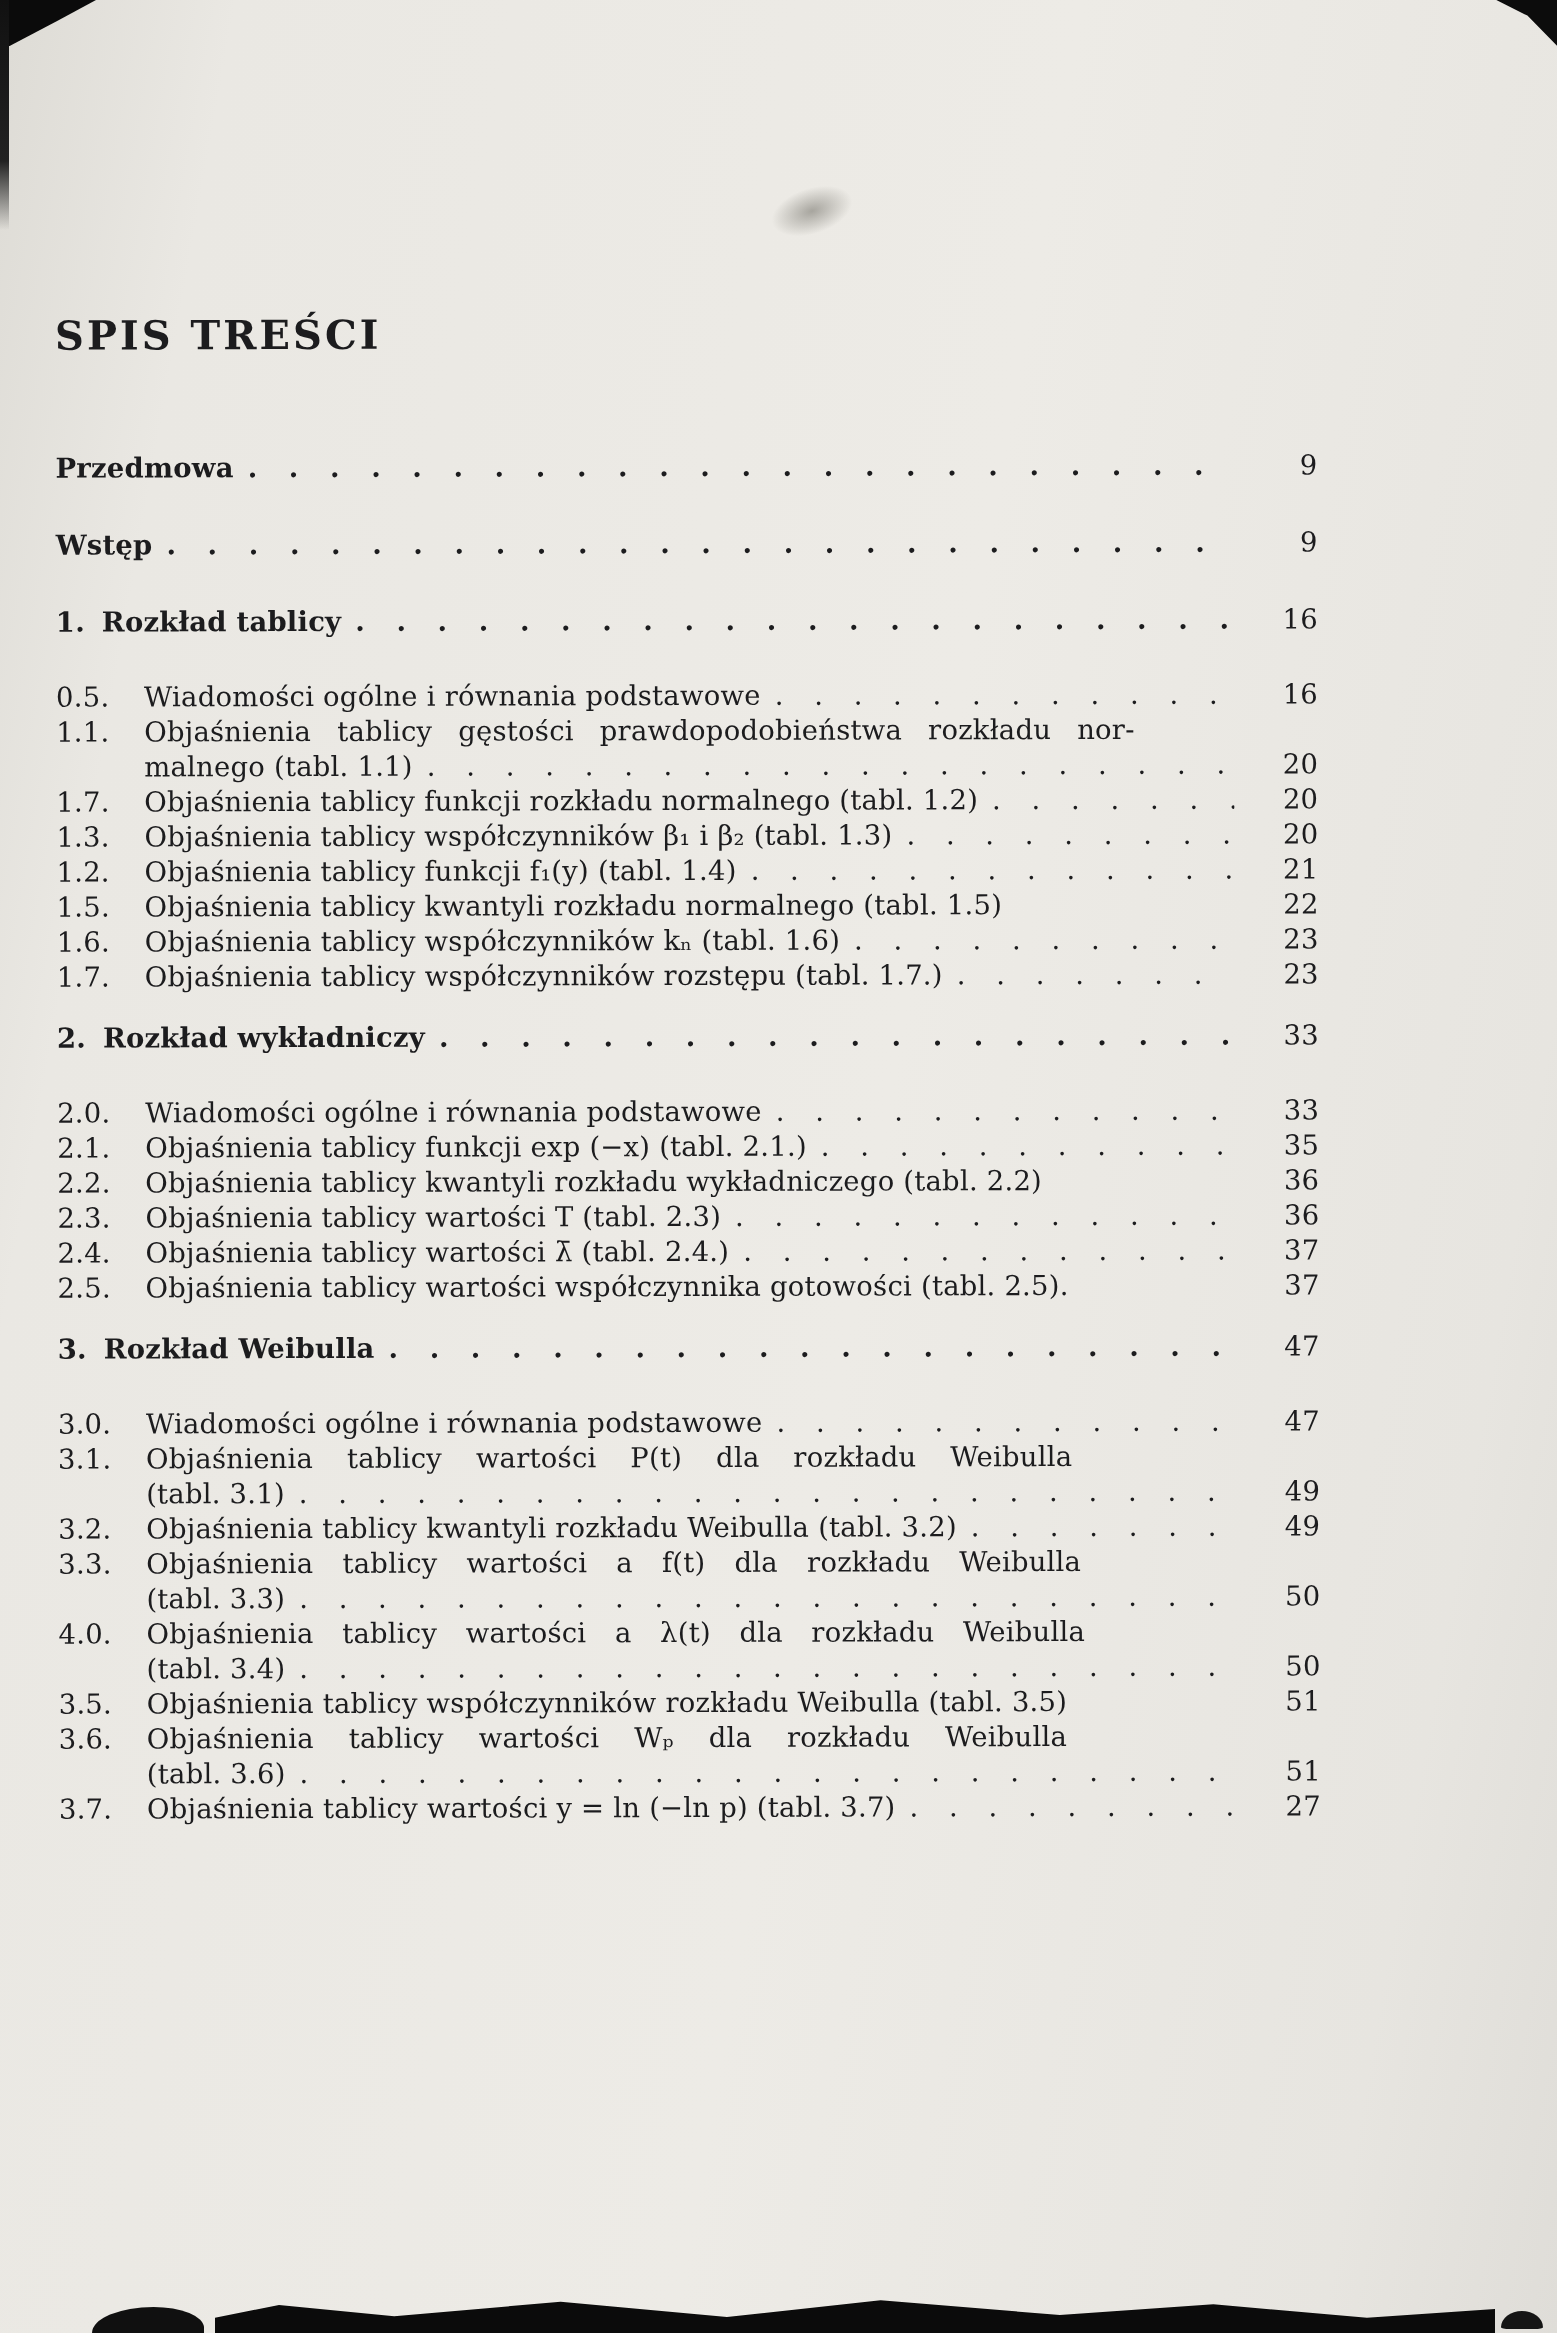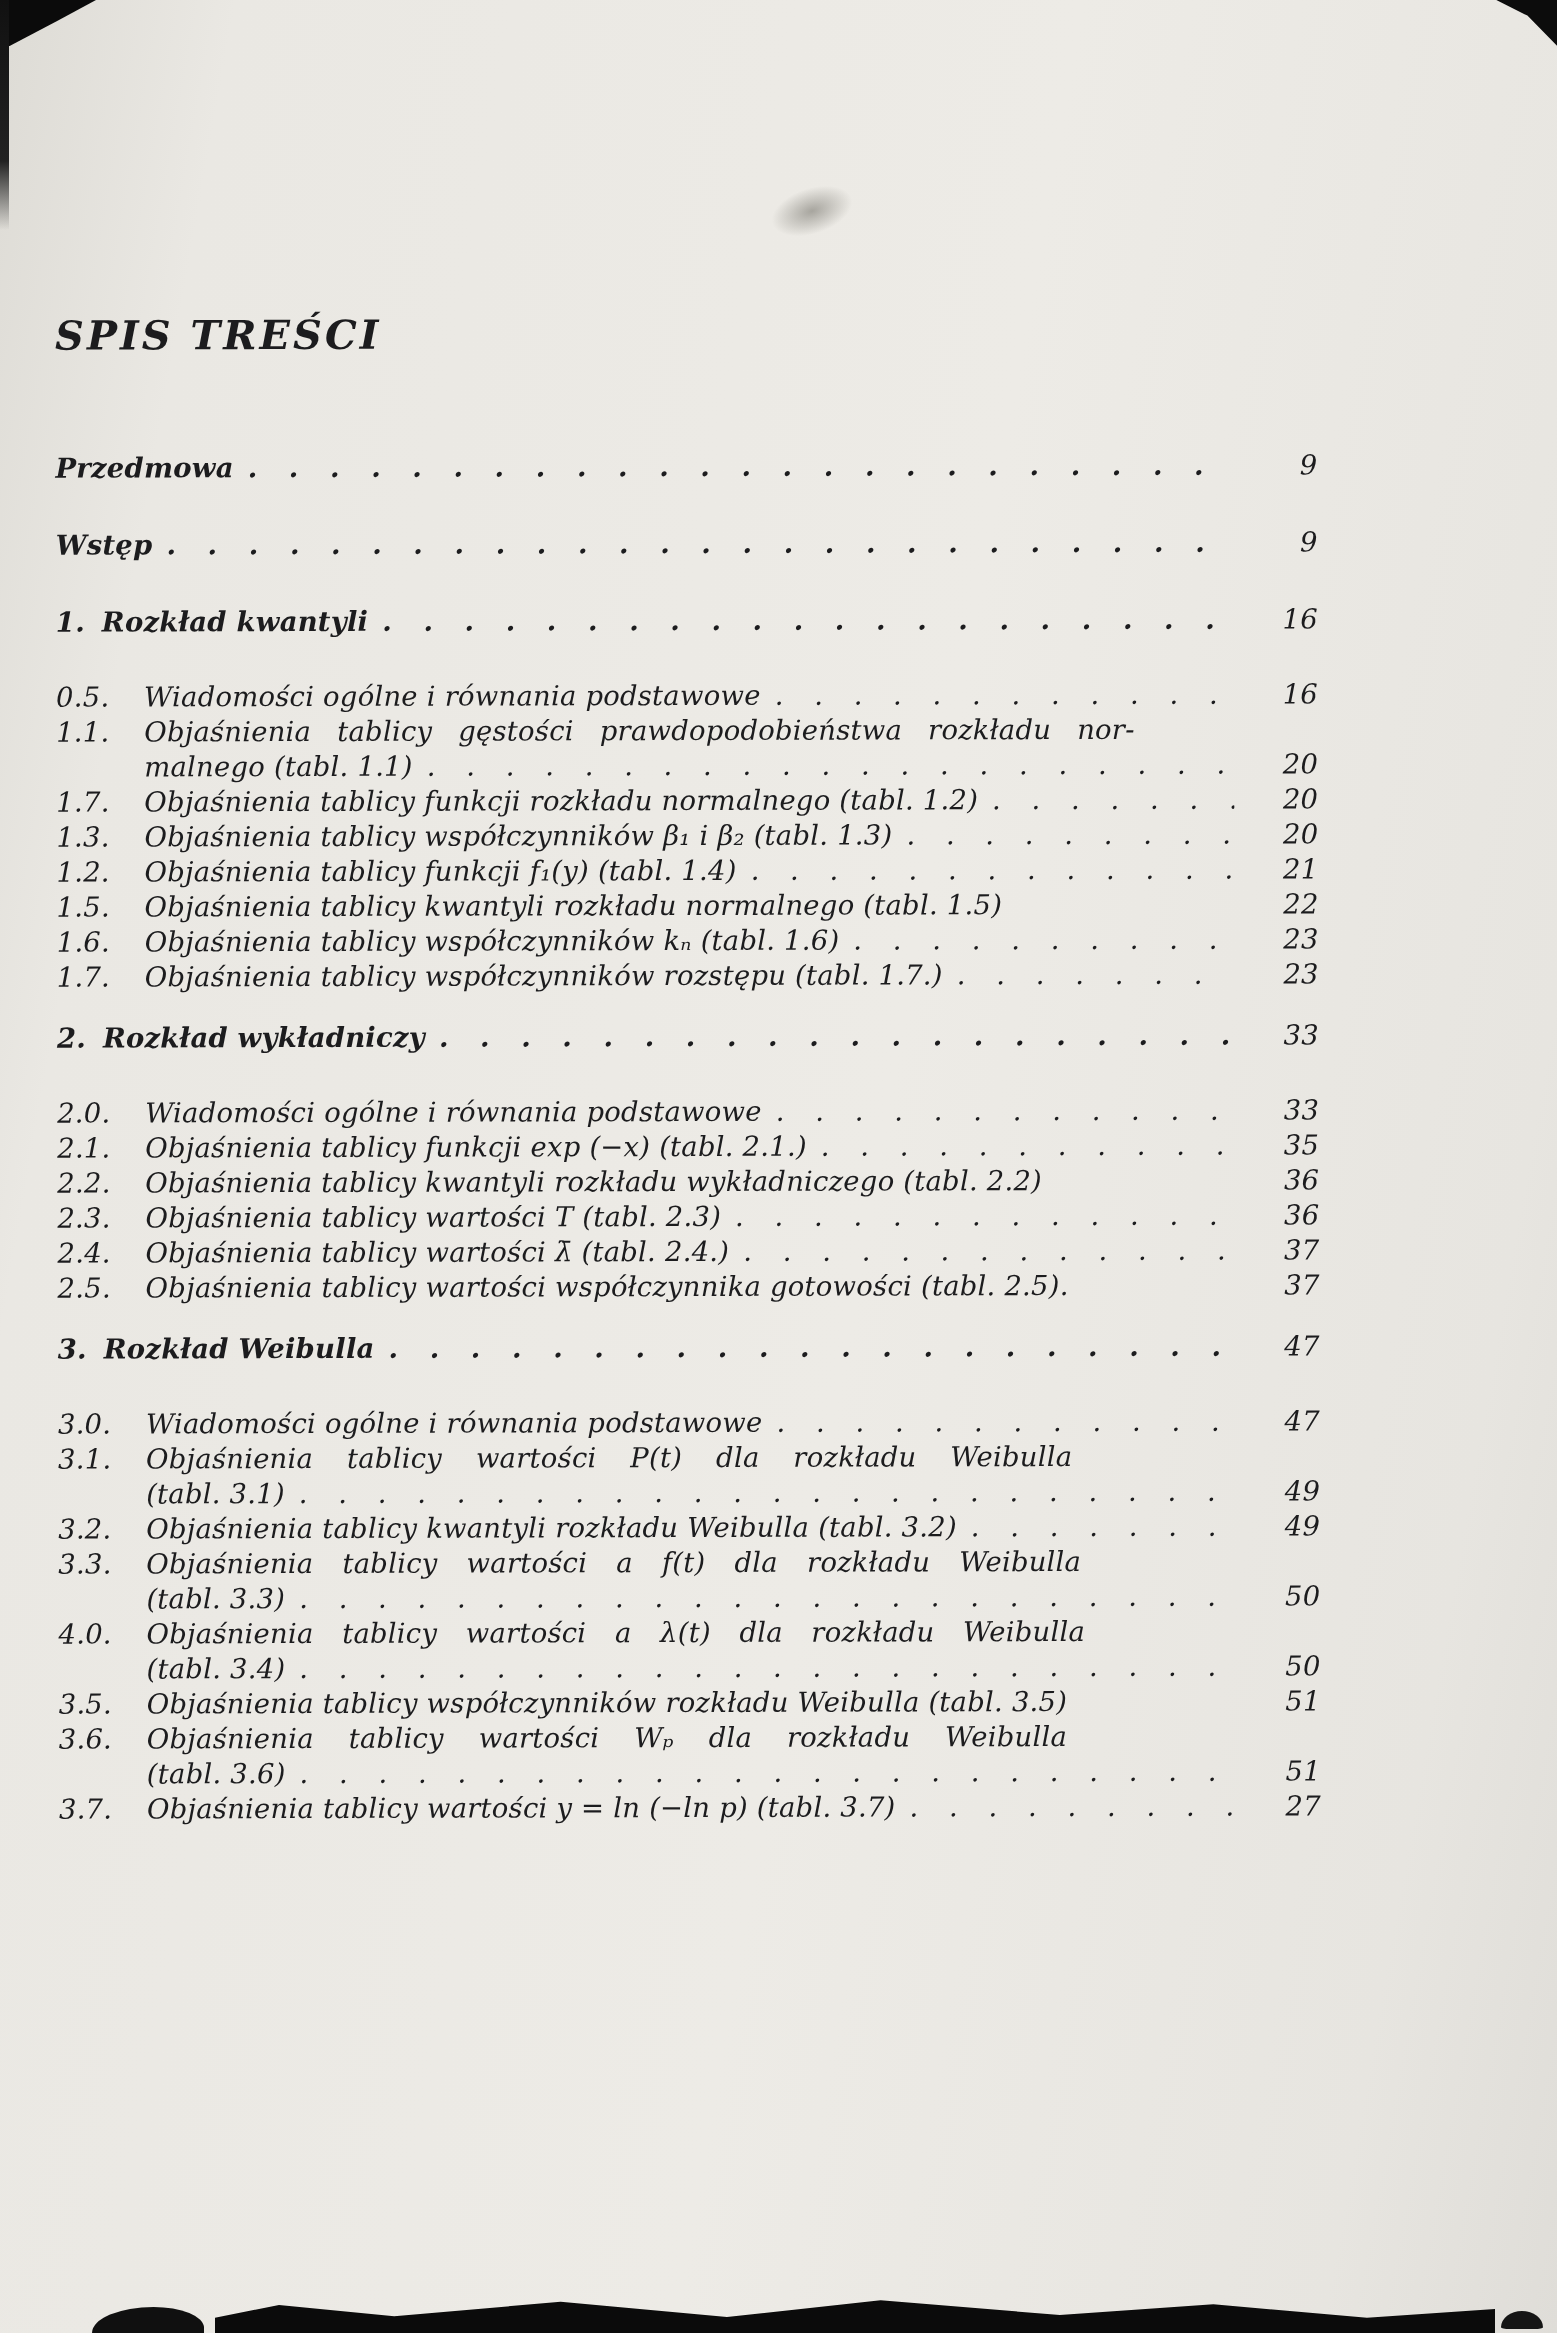--- a/index.html
+++ b/index.html
@@ -9,21 +9,20 @@
   }
   .page {
     position: relative;
     width: 1557px;
     height: 2333px;
     margin: 0 auto;
     background: linear-gradient(100deg, #dddbd5 0%, #eae8e3 12%, #edebe6 55%, #e7e5e0 88%, #dfddd8 100%);
     font-family: "DejaVu Serif", "Liberation Serif", serif;
     color: #1c1c1e;
     overflow: hidden;
-    font-style: italic;
   }
   .content {
     position: absolute;
     left: 57px;
     top: 310px;
     width: 1262px;
     transform: rotate(-0.15deg);
   }
   .title {
     margin: 0 0 92px 0;
@@ -132,21 +131,21 @@
           <span class="dots">. . . . . . . . . . . . . . . . . . . . . . . . . . . . . . . . . . . . . . . . . . . . . . . . . .</span>
           <span class="pagenum">9</span>
         </div>
         <div class="toc-row chapter-front">
           <span class="text">Wstęp</span>
           <span class="dots">. . . . . . . . . . . . . . . . . . . . . . . . . . . . . . . . . . . . . . . . . . . . . . . . . .</span>
           <span class="pagenum">9</span>
         </div>
         <div class="toc-row chapter">
           <span class="num">1.</span>
-          <span class="text">Rozkład  kwantyli</span>
+          <span class="text">Rozkład  tablicy</span>
           <span class="dots">. . . . . . . . . . . . . . . . . . . . . . . . . . . . . . . . . . . . . . . . . . . . . . . . . .</span>
           <span class="pagenum">16</span>
         </div>
         <div class="toc-row item">
           <span class="num">0.5.</span>
           <span class="text">Wiadomości ogólne i równania podstawowe</span>
           <span class="dots">. . . . . . . . . . . . . . . . . . . . . . . . . . . . . . . . . . . . . . . . . . . . . . . . . .</span>
           <span class="pagenum">16</span>
         </div>
         <div class="toc-row item justify">

